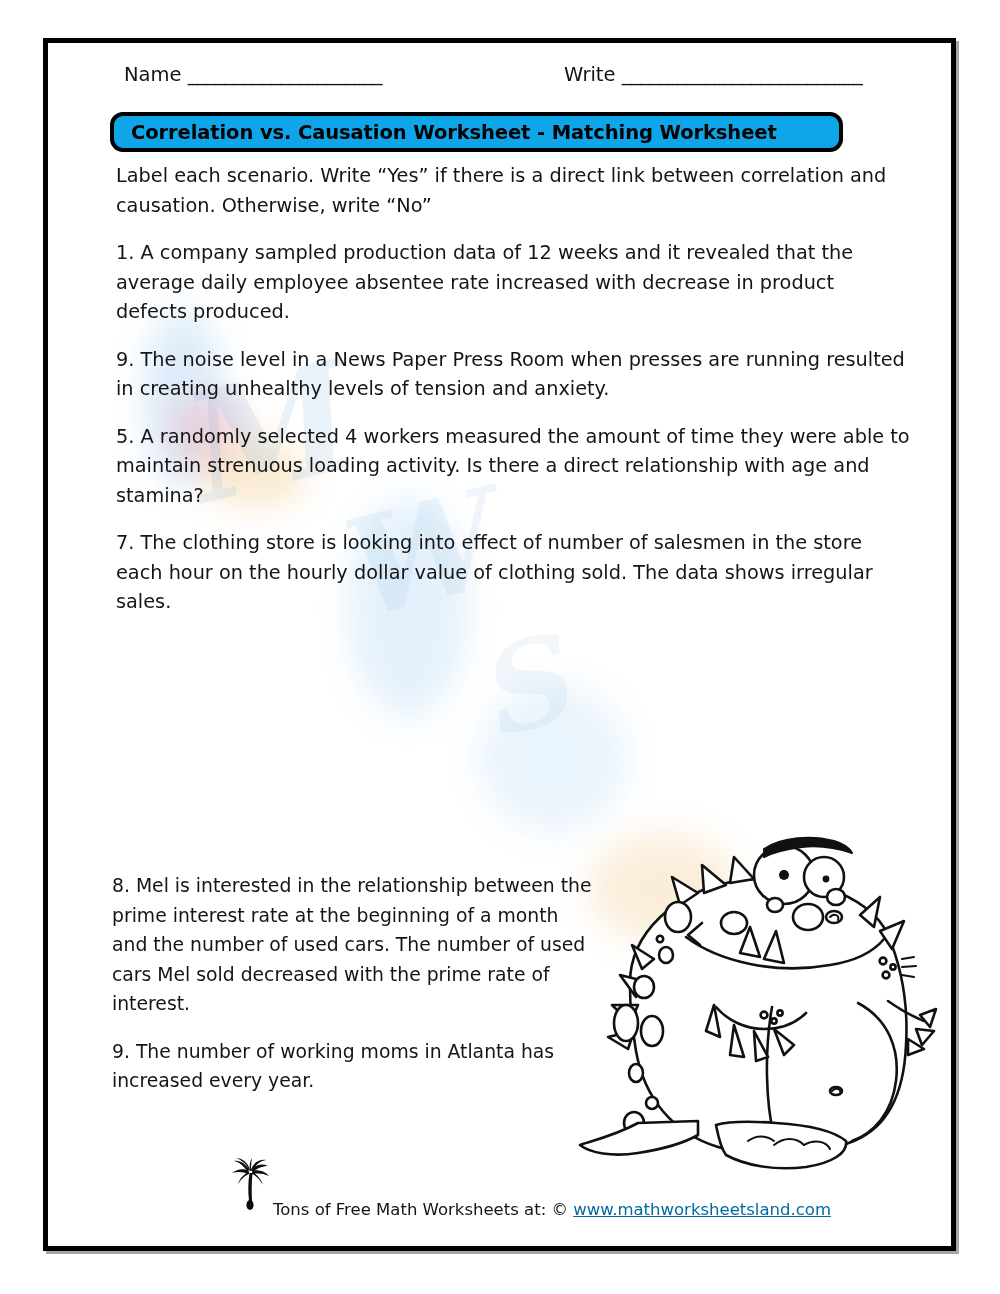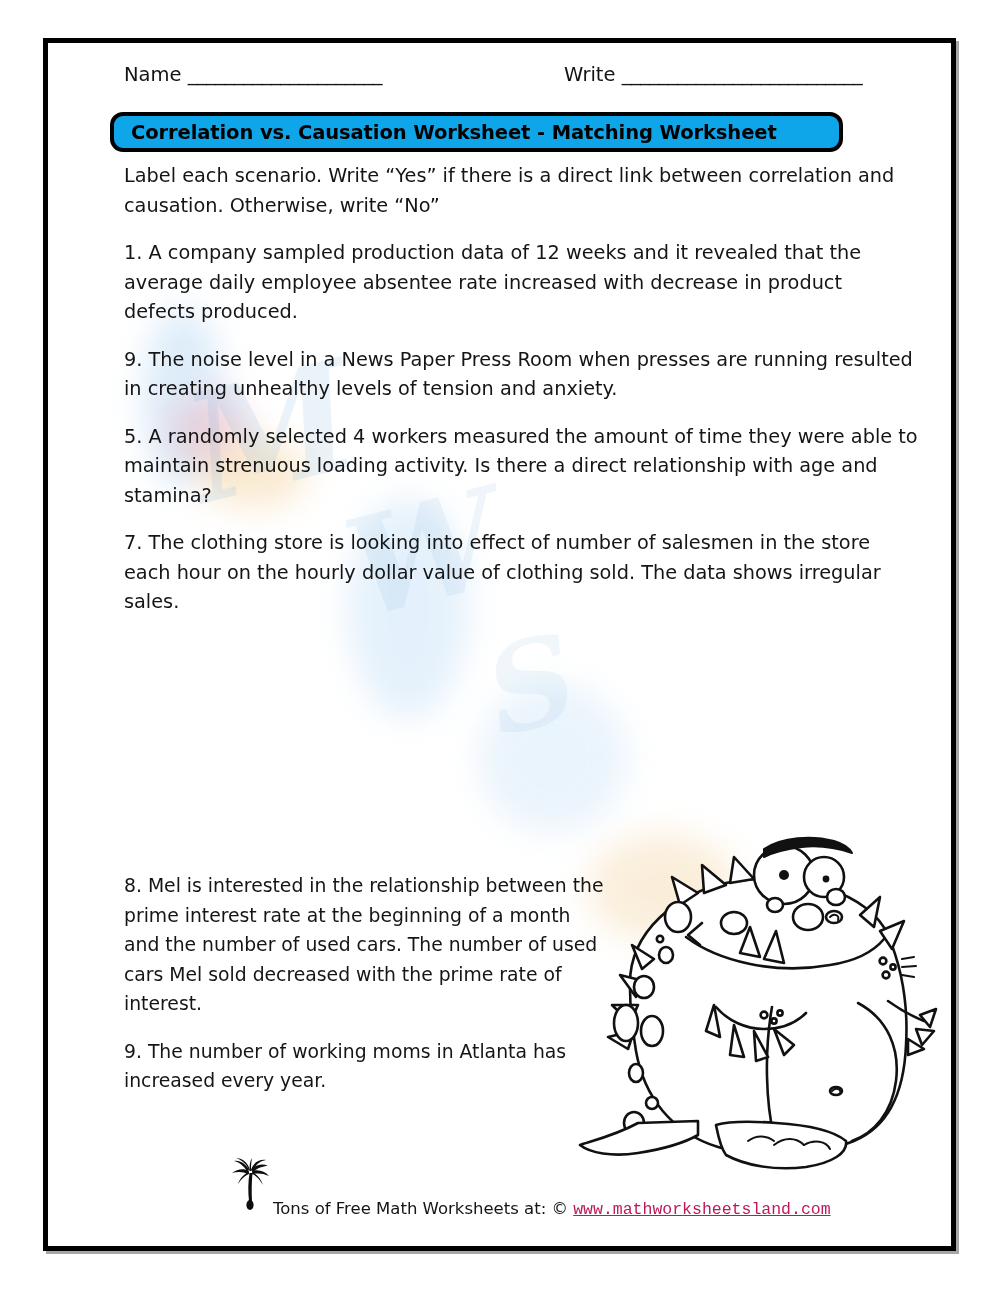--- a/index.html
+++ b/index.html
@@ -91,41 +91,41 @@
     font-weight: bold;
     font-size: 19.5px;
     color: #000000;
     letter-spacing: -0.1px;
     white-space: nowrap;
   }
 
   
   .content {
     position: absolute;
-    left: 76px;
+    left: 68px;
     top: 118px;
     width: 795px;
     z-index: 2;
   }
   .para {
     font-family: "DejaVu Sans", sans-serif;
     font-size: 19.3px;
     line-height: 29.5px;
     color: #151515;
     margin: 0 0 18px 0;
     text-align: left;
   }
   .para.wide {
     font-size: 18.6px;
     line-height: 29px;
   }
   
   .narrow-col {
     position: absolute;
-    left: 76px;
+    left: 64px;
     top: 828px;
     width: 485px;
     z-index: 2;
   }
   .narrow-col .para {
     font-size: 18.8px;
     line-height: 29.5px;
     margin-bottom: 18px;
   }
 
@@ -158,23 +158,22 @@
   .footer-text {
     position: absolute;
     left: 225px;
     bottom: 13px;
     font-family: "DejaVu Sans", sans-serif;
     font-size: 16.5px;
     color: #141414;
     white-space: nowrap;
   }
   .footer-link {
-    color: #be185d;
+    color: #0369a1;
     text-decoration: underline;
-    font-family: Liberation Mono, monospace;
   }
 </style>
 </head>
 <body>
 
 <div class="page">
 
   <div class="watermark">
     <div class="wm-blob" style="left:95px; top:265px; width:80px; height:180px; background:#9ec9ef; opacity:0.34;"></div>
     <div class="wm-blob" style="left:120px; top:350px; width:80px; height:75px; background:#f0a6b2; opacity:0.38;"></div>

